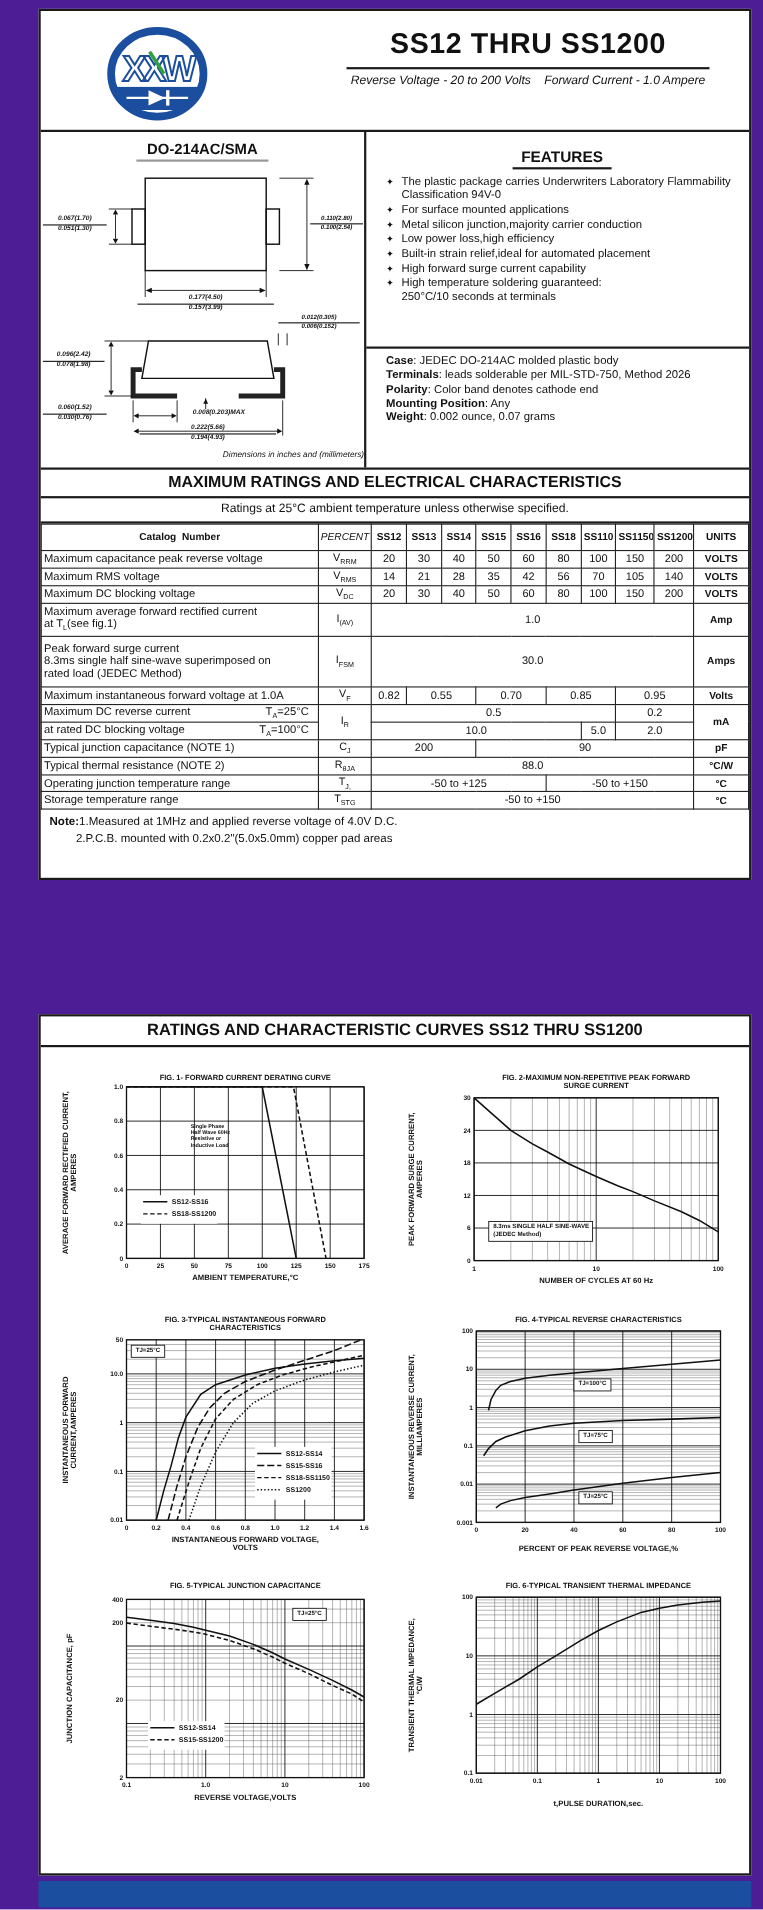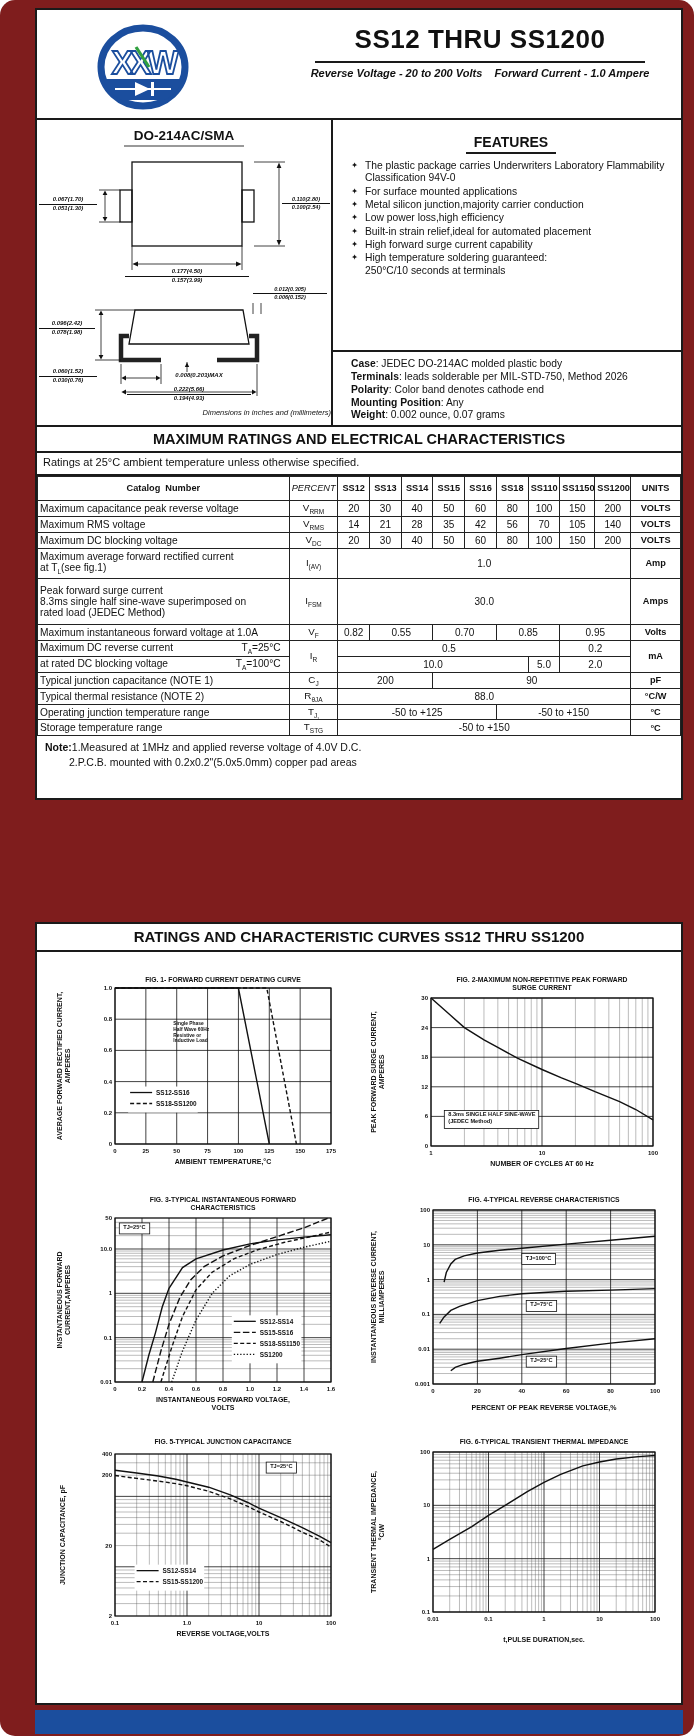--- a/index.html
+++ b/index.html
@@ -1,21 +1,21 @@
 <!DOCTYPE html>
 <html><head>
 <meta charset="utf-8">
 <style>
   html,body{margin:0;padding:0;background:#fff;}
   body{width:694px;height:1736px;position:relative;font-family:"Liberation Sans",sans-serif;color:#111;}
-  .page{position:absolute;inset:0;background:#7f1d1d;border-radius:15px;}
+  .page{position:absolute;inset:0;background:#4c1d95;}
   .frame{position:absolute;left:35px;width:648px;border:2px solid #1a1a1a;background:#fff;box-sizing:border-box;}
   .frame1{top:8px;height:792px;}
   .frame2{top:922px;height:783px;}
-  .ws{white-space:pre-wrap;font-weight:bold;}
+  .ws{white-space:pre-wrap;}
 
   
   .hdr{position:relative;height:108px;border-bottom:2px solid #1a1a1a;}
   .logo{position:absolute;left:58px;top:12px;width:96px;height:92px;}
   .titleblock{position:absolute;left:250px;top:14px;width:386px;text-align:center;}
   .h1{font-size:26px;font-weight:bold;letter-spacing:.5px;}
   .title-underline{height:2px;background:#1a1a1a;width:330px;margin:6px auto 0;}
   .subtitle{font-size:13.5px;font-weight:bold;margin-top:9px;}
   .tagline{font-size:11px;font-style:italic;margin-top:4px;}
 
@@ -23,32 +23,32 @@
   .midrow{position:relative;height:305px;border-bottom:2px solid #1a1a1a;display:flex;}
   .pkgcell{position:relative;width:294px;border-right:2px solid #1a1a1a;flex:none;}
   .pkg-title{font-size:13.5px;font-weight:bold;text-align:center;margin-top:8px;}
   .pkg-title span{display:inline-block;border-bottom:2px solid #999;padding:0 10px 2px;}
   .pkg-caption{position:absolute;top:288px;left:0;width:100%;text-align:right;font-size:7.5px;font-style:italic;}
   .dim{position:absolute;font-size:6px;font-weight:bold;font-style:italic;text-align:center;line-height:1.3;}
   .dim span{display:block;}
   .dim .t{border-bottom:1px solid #111;}
   .dim1{position:absolute;font-size:6px;font-weight:bold;font-style:italic;text-align:center;}
   .rightcol{flex:1;display:flex;flex-direction:column;}
-  .featblock{height:232px;border-bottom:2px solid #1a1a1a;padding:14px 10px 0 18px;box-sizing:border-box;}
+  .featblock{height:197px;border-bottom:2px solid #1a1a1a;padding:14px 10px 0 18px;box-sizing:border-box;}
   .mechblock{flex:1;padding:6px 10px 0 18px;box-sizing:border-box;}
   .sec-h{text-align:center;font-size:14px;font-weight:bold;margin-bottom:6px;}
   .sec-h span{display:inline-block;border-bottom:2px solid #1a1a1a;padding:0 8px 2px;}
   ul.feat{list-style:none;margin:0;padding:0;font-size:10.3px;line-height:1.2;}
   ul.feat li{position:relative;padding-left:14px;margin-bottom:1px;}
   ul.feat .bu{position:absolute;left:0;top:0;font-size:8.5px;}
   .mech-items{font-size:10.3px;line-height:1.25;}
 
   
   .ratings-bar{height:24px;border-bottom:2px solid #1a1a1a;text-align:center;font-size:14.5px;font-weight:bold;line-height:24px;}
-  .conds{border-bottom:2px solid #1a1a1a;padding:3px 6px 4px;font-size:11px;line-height:1.25;}
+  .conds{border-bottom:2px solid #1a1a1a;padding:3px 6px 4px;font-size:11px;line-height:1.25;text-align:center;}
   table.rt{border-collapse:collapse;width:100%;table-layout:fixed;}
   table.rt td,table.rt th{border:1px solid #222;padding:1px 2px;overflow:hidden;}
   table.rt th{font-size:9.2px;}
   th.cath{font-size:11.5px;font-weight:bold;}
   th.symh{font-size:8.2px;font-style:italic;font-weight:normal;}
   td.lab{text-align:left;font-size:10.2px;padding-left:5px;font-weight:normal;}
   td.sym{text-align:center;font-size:9.8px;}
   td.val{text-align:center;font-size:10px;}
   td.unit{text-align:center;font-size:9.2px;font-weight:bold;}
   sub{font-size:6.5px;}

